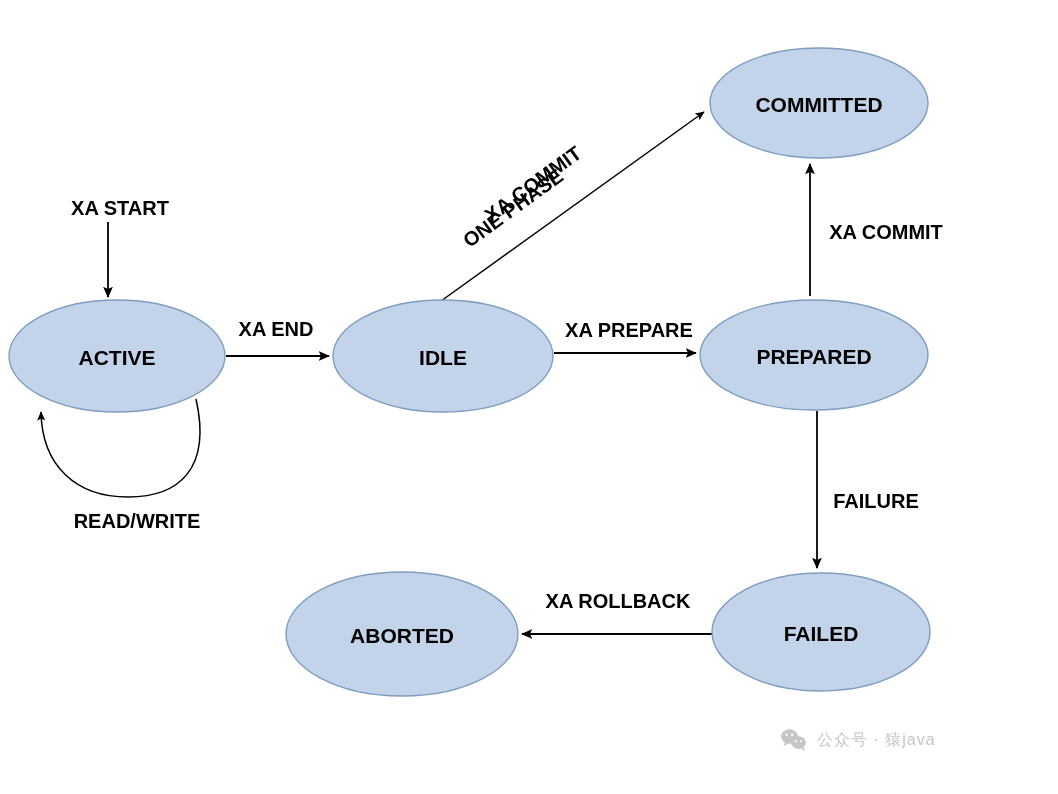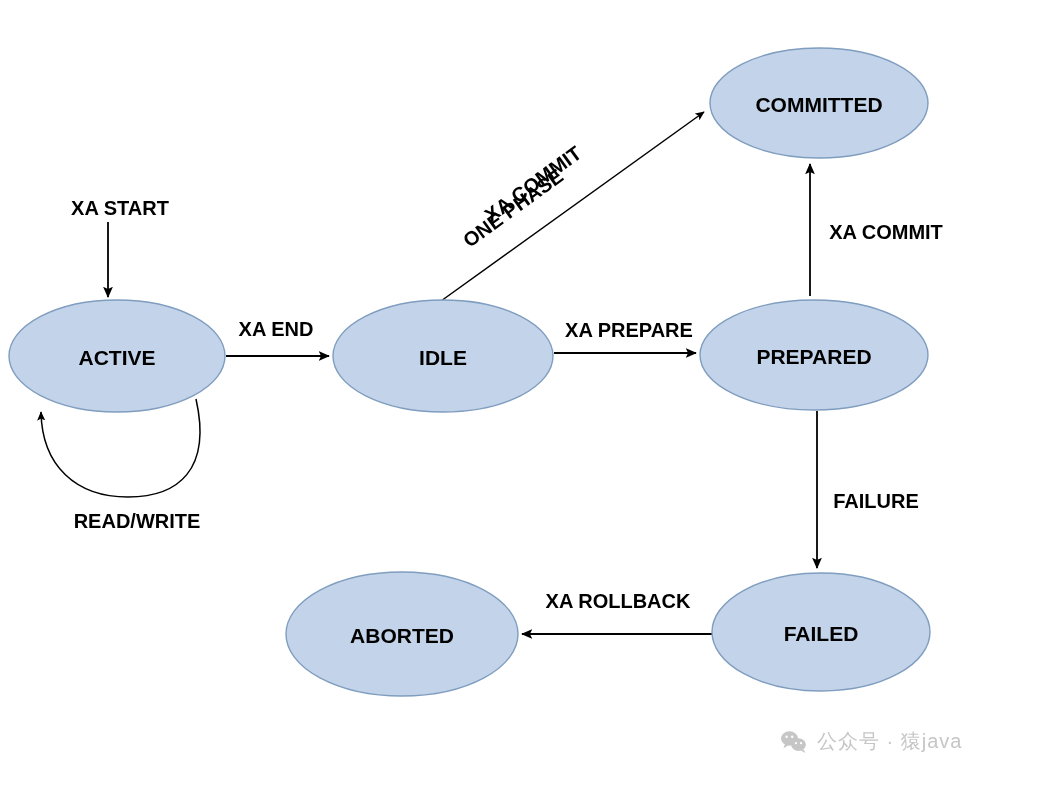--- a/index.html
+++ b/index.html
@@ -55,21 +55,21 @@
     stroke-width: 1.5;
   }
   .watermark {
     position: absolute;
     left: 780px;
     top: 728px;
     display: flex;
     align-items: center;
     gap: 9px;
     color: #c6c6c6;
-    font-size: 20px;
+    font-size: 16px;
     font-family: "Liberation Sans", sans-serif;
     letter-spacing: 1px;
     user-select: none;
   }
   .watermark .wm-text {
     color: #c6c6c6;
     white-space: nowrap;
   }
 </style>
 </head>

